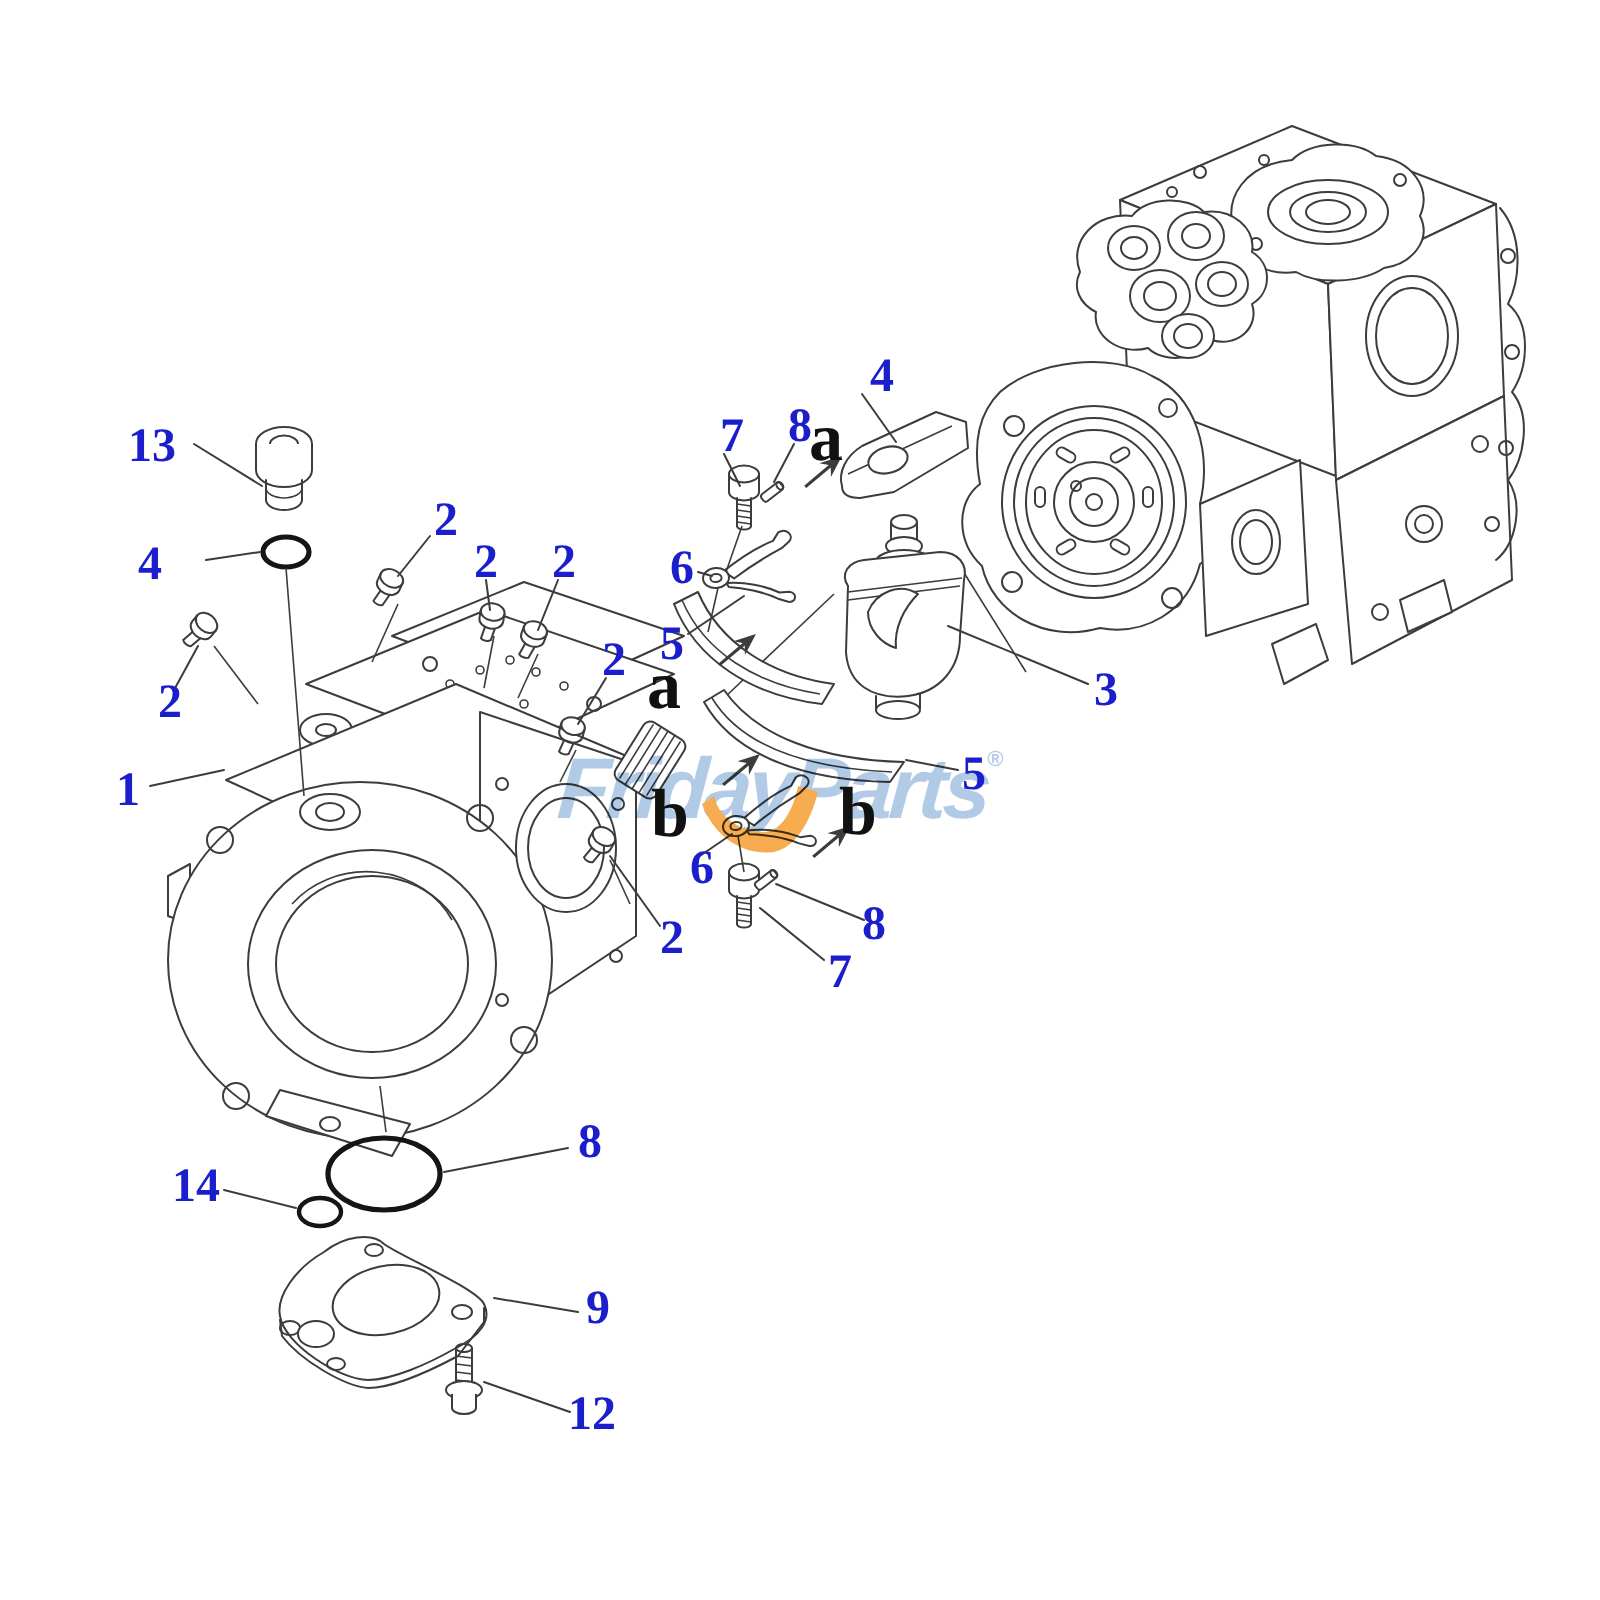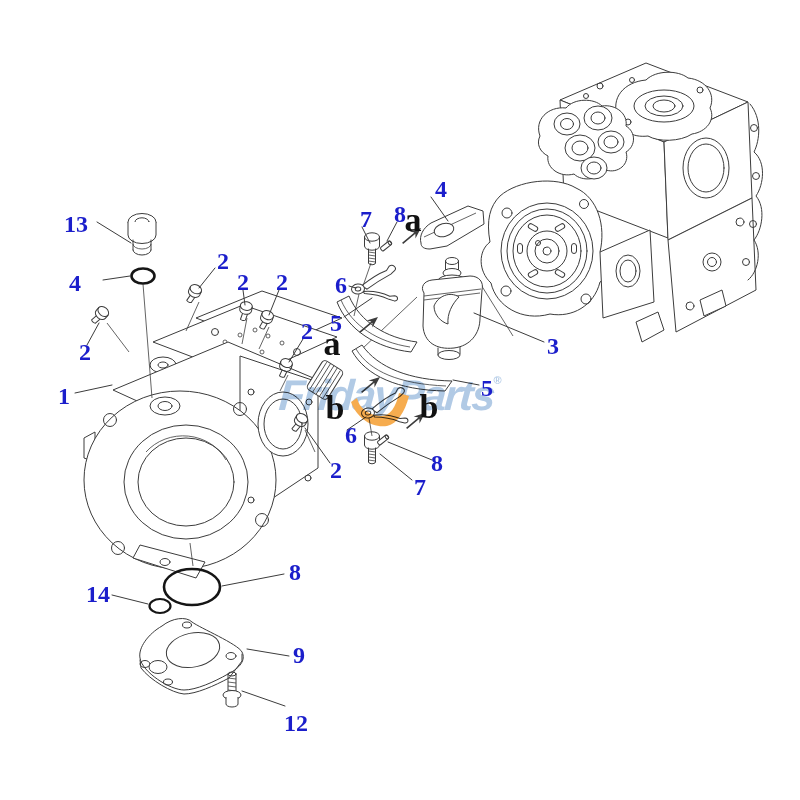--- a/index.html
+++ b/index.html
@@ -324,20 +324,20 @@
   <span class="co" style="left:487px;top:388px">5</span>
   <span class="co" style="left:341px;top:285px">6</span>
   <span class="co" style="left:351px;top:435px">6</span>
   <span class="co" style="left:366px;top:219px">7</span>
   <span class="co" style="left:420px;top:487px">7</span>
   <span class="co" style="left:400px;top:214px">8</span>
   <span class="co" style="left:437px;top:463px">8</span>
   <span class="co" style="left:299px;top:655px">9</span>
   <span class="co" style="left:295px;top:572px">8</span>
   <span class="co" style="left:98px;top:594px">14</span>
-  <span class="co" style="left:296px;top:723px">12</span>
+  <span class="co" style="left:296px;top:708px">12</span>
 
   <span class="sec" style="left:413px;top:220px">a</span>
   <span class="sec" style="left:332px;top:344px">a</span>
   <span class="sec" style="left:335px;top:408px">b</span>
   <span class="sec" style="left:429px;top:407px">b</span>
 
 </div>
 
 </body></html>

